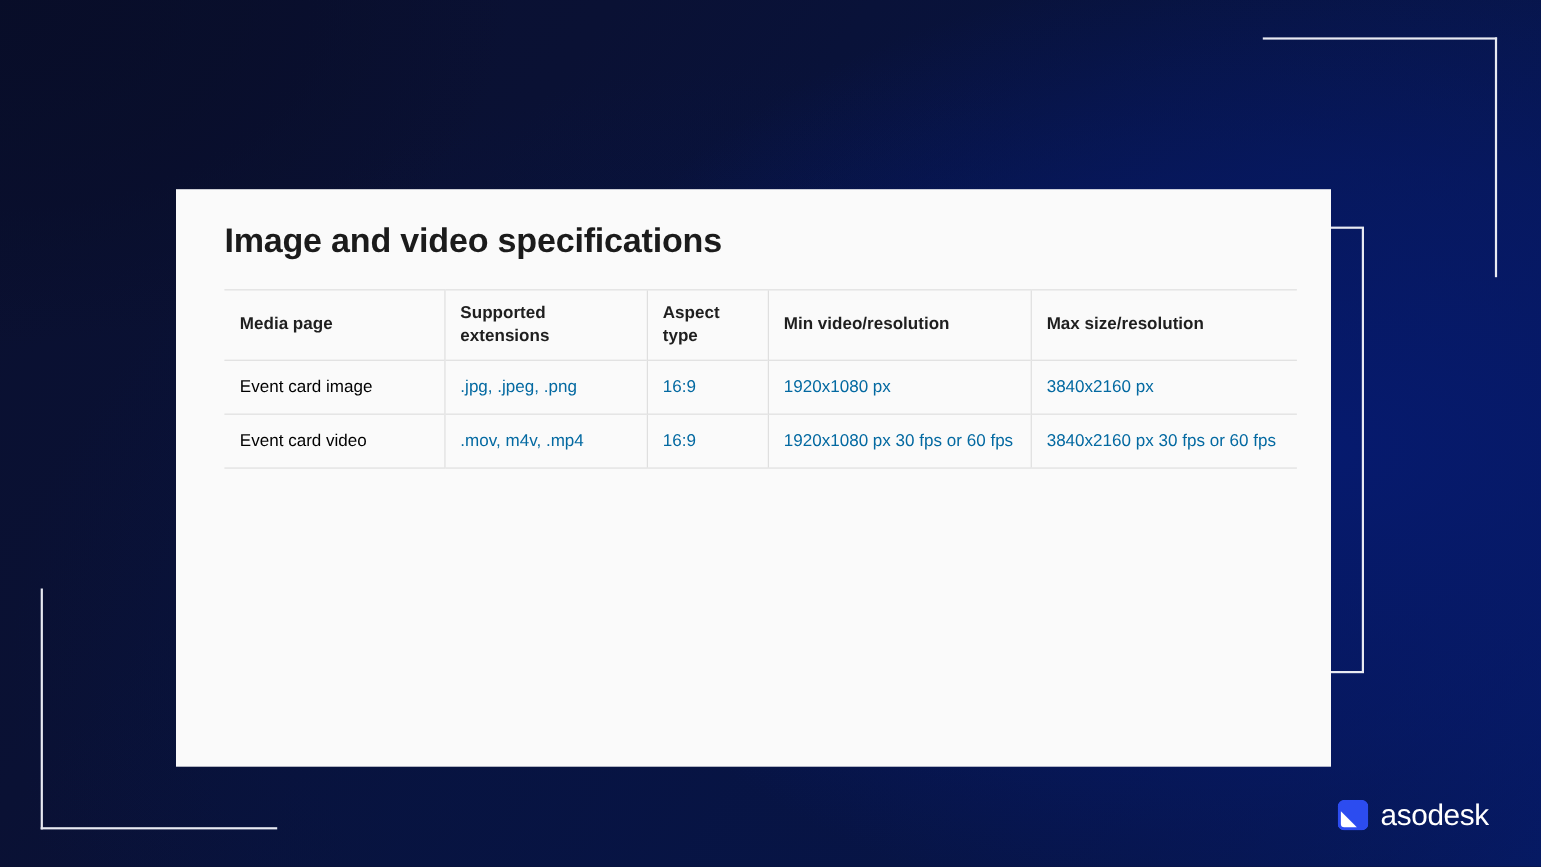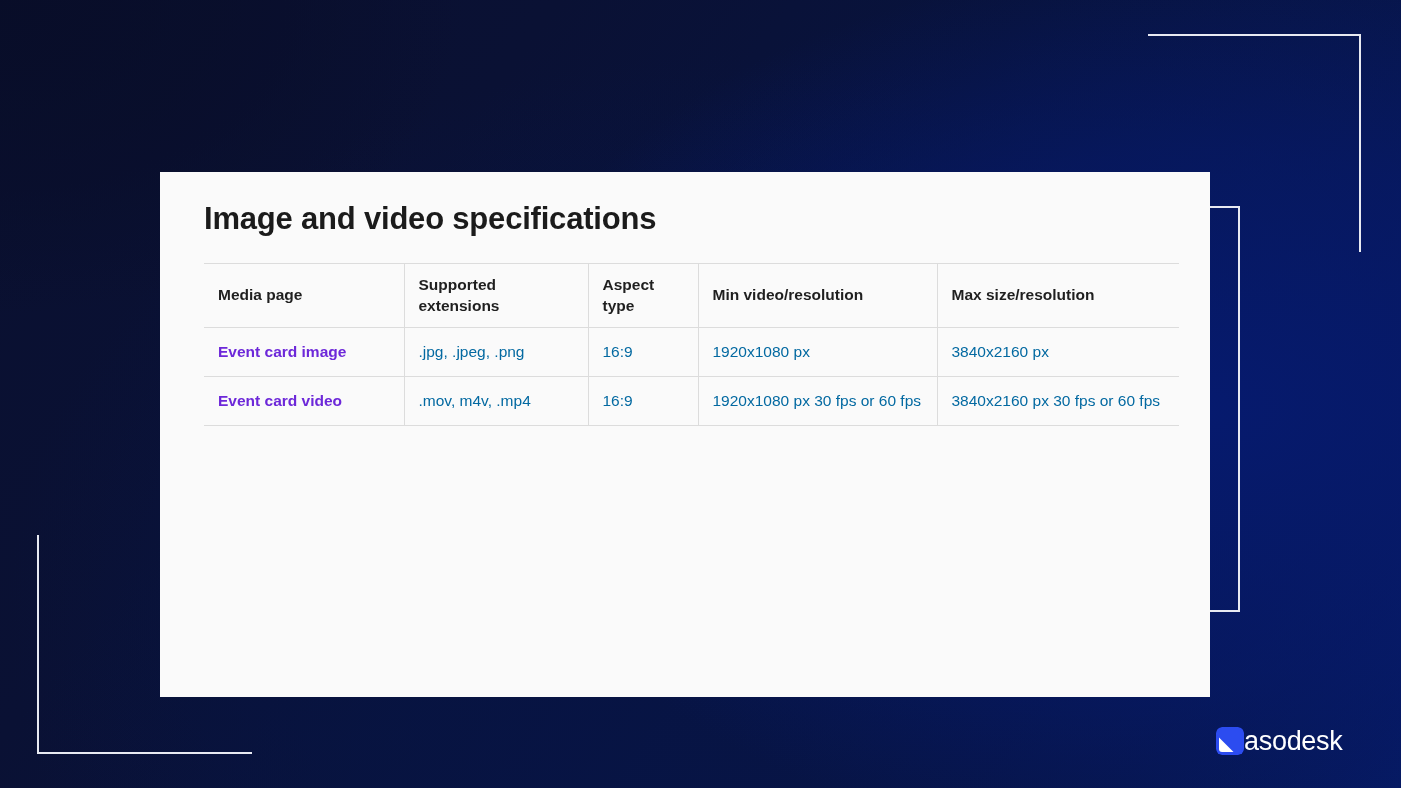--- a/index.html
+++ b/index.html
@@ -124,29 +124,30 @@
     height: 64px;
     padding-top: 10px;
     padding-bottom: 10px;
   }
 
   #spec-table tbody td { height: 49px; }
 
   #spec-table tbody tr:last-child td { border-bottom: 1px solid #dcdcdc; }
 
   
-  #spec-table tbody td.media-name { font-weight: bold; color: #6d28d9; }
+  #spec-table tbody td.media-name { font-weight: normal; color: #000000; }
 
   
   #logo {
     position: absolute;
     left: 1216px;
     top: 727px;
     display: flex;
     align-items: center;
+    gap: 11px;
     z-index: 4;
   }
 
   #logo-mark {
     width: 28px;
     height: 28px;
     border-radius: 6px;
     overflow: hidden;
     display: block;
   }

